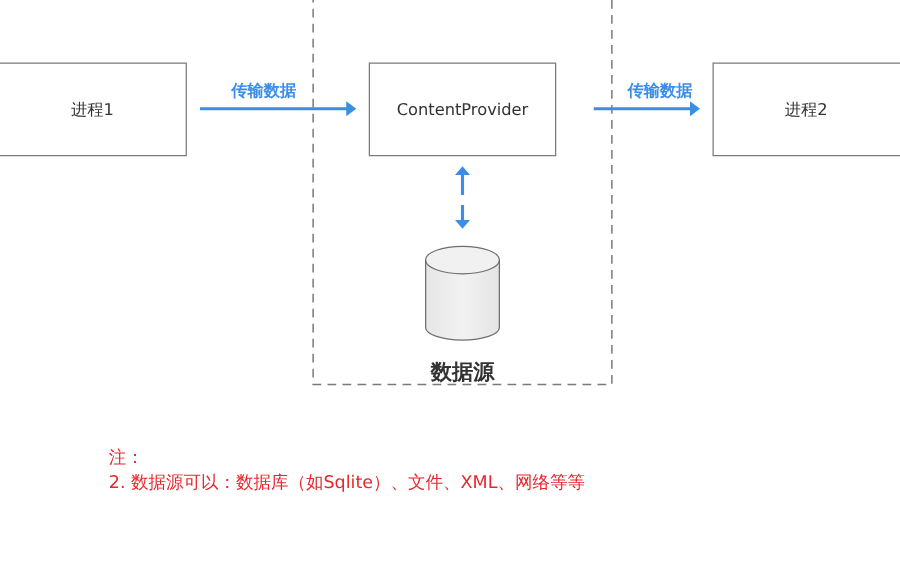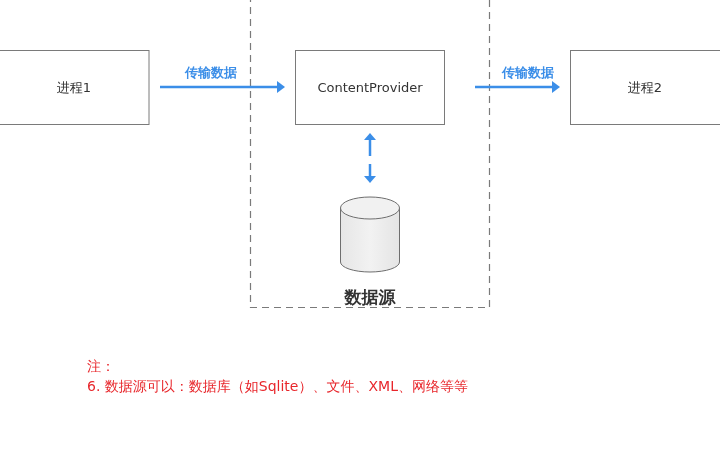--- a/index.html
+++ b/index.html
@@ -65,14 +65,14 @@
   <g>
     <path d="M340.5,208 L340.5,262 A29.5,10 0 0 0 399.5,262 L399.5,208" fill="url(#cylGrad)" stroke="#6e6e6e" stroke-width="1"></path>
     <ellipse cx="370" cy="208" rx="29.5" ry="11" fill="#f1f1f1" stroke="#6e6e6e" stroke-width="1"></ellipse>
   </g>
 
   <text class="ds-label" x="370" y="303" text-anchor="middle">数据源</text>
 </svg>
 
 <div class="notes">
   <div>注：</div>
-  <div>6. 数据源可以：数据库（如Sqlite）、文件、XML、网络等等</div>
+  <div>2. 数据源可以：数据库（如Sqlite）、文件、XML、网络等等</div>
 </div>
 
 </body></html>

